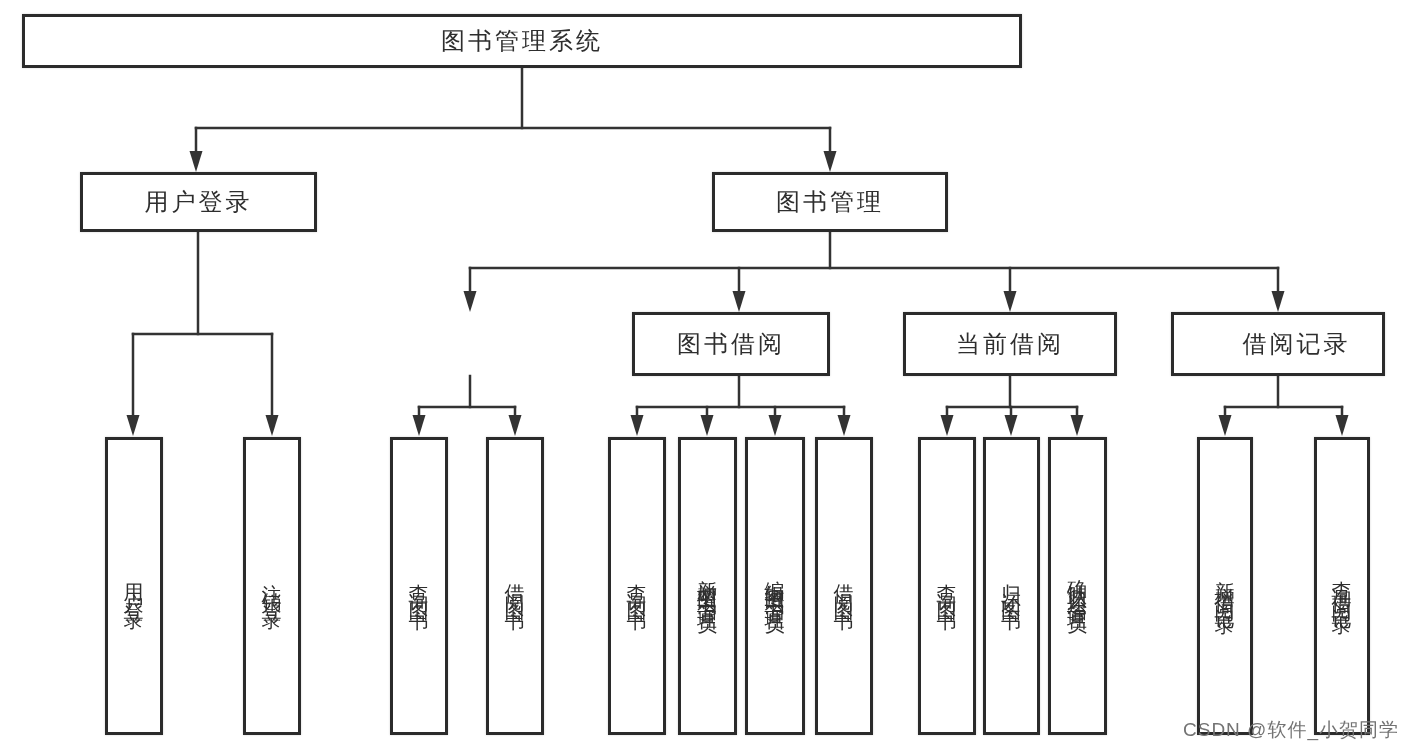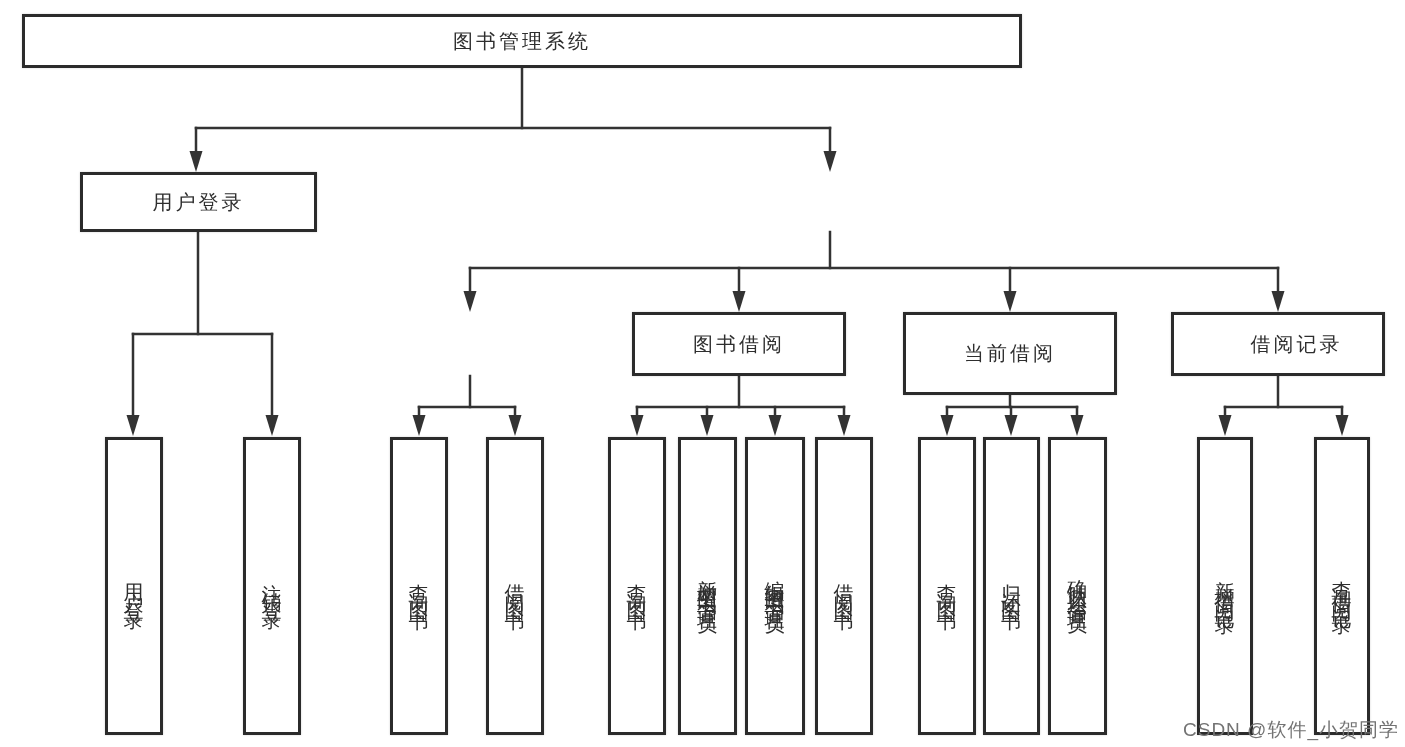--- a/index.html
+++ b/index.html
@@ -25,21 +25,21 @@
     position: absolute;
     box-sizing: border-box;
     border: 3px solid #2b2b2b;
     background: #ffffff;
     display: flex;
     align-items: center;
     justify-content: center;
     box-shadow: 0 0 2px rgba(0,0,0,0.18);
   }
   .hlabel {
-    font-size: 20px;
+    font-size: 24px;
     letter-spacing: 3px;
     white-space: nowrap;
     color: #2e2e2e;
   }
   .vlabel {
     writing-mode: vertical-rl;
     text-orientation: upright;
     font-size: 20px;
     letter-spacing: 9px;
     line-height: 1;
@@ -145,25 +145,28 @@
     </g>
   </svg>
 
   <div class="box" style="left:22px; top:14px; width:1000px; height:54px;">
     <span class="hlabel">图书管理系统</span>
   </div>
 
   <div class="box" style="left:80px; top:172px; width:237px; height:60px;">
     <span class="hlabel">用户登录</span>
   </div>
-
-  <div class="box" style="left:632px; top:312px; width:214px; height:64px;">
+  <div class="box" style="left:712px; top:172px; width:236px; height:60px;">
+    <span class="hlabel">图书管理</span>
+  </div>
+
+  <div class="box" style="left:632px; top:312px; width:198px; height:64px;">
     <span class="hlabel">图书借阅</span>
   </div>
-  <div class="box" style="left:903px; top:312px; width:214px; height:83px;">
+  <div class="box" style="left:903px; top:312px; width:214px; height:64px;">
     <span class="hlabel">当前借阅</span>
   </div>
   <div class="box" style="left:1171px; top:312px; width:214px; height:64px;padding-left:37px;">
     <span class="hlabel">借阅记录</span>
   </div>
 
   <div class="box" style="left:105px; top:437px; width:58px; height:298px;">
     <span class="vlabel">用户登录</span>
   </div>
   <div class="box" style="left:243px; top:437px; width:58px; height:298px;">

